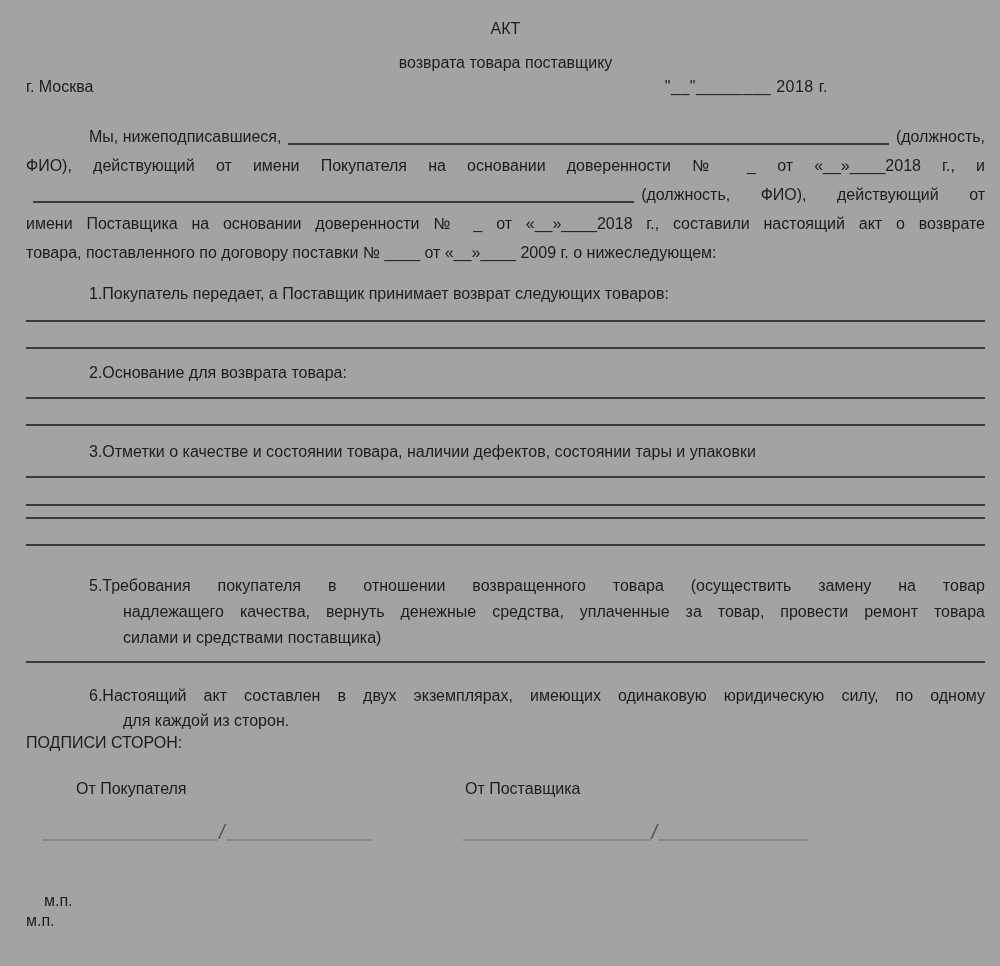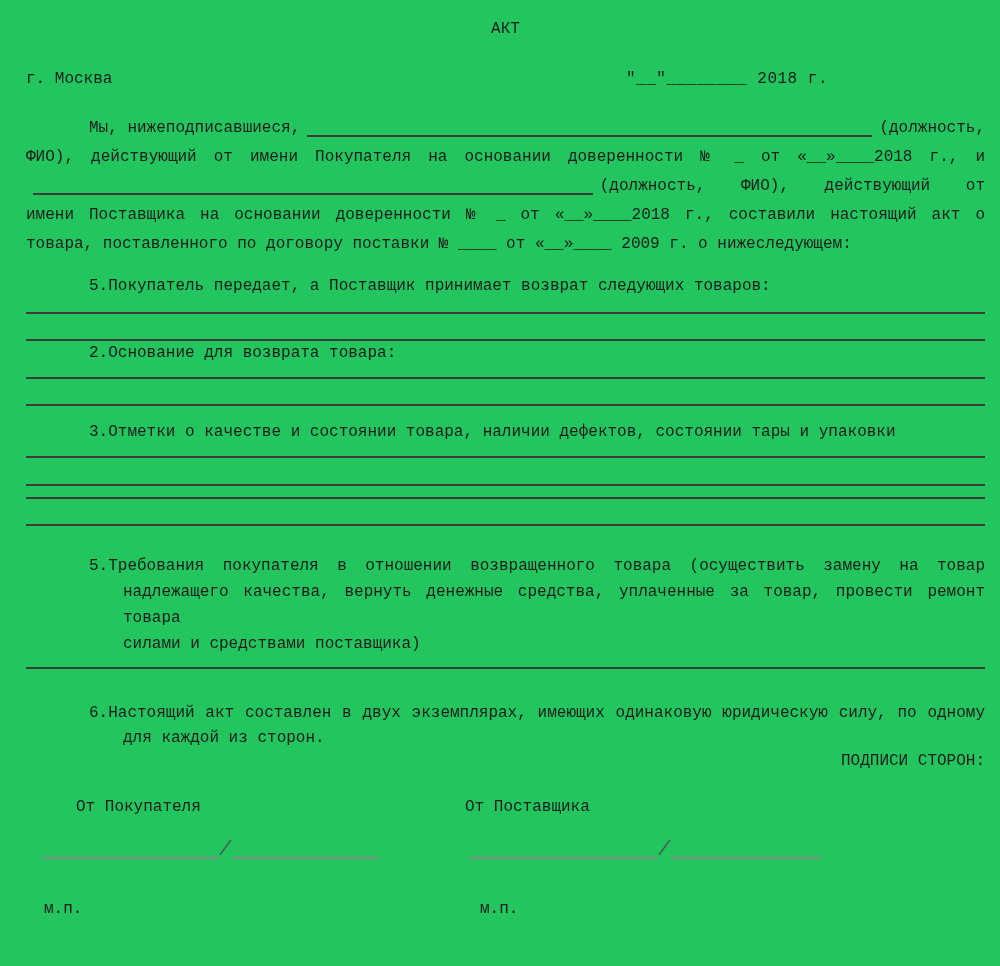--- a/index.html
+++ b/index.html
@@ -2,81 +2,82 @@
 <html><head>
 <meta charset="utf-8">
 <style>
   html, body { margin: 0; padding: 0; background: #ffffff; }
   .page {
     position: relative;
     width: 1000px;
     height: 966px;
     box-sizing: border-box;
     padding: 19px 15px 0 26px;
-    background: #22c55e;
-    font-family: Liberation Mono, monospace;
+    background: #a3a3a3;
+    font-family: Liberation Sans, sans-serif;
     font-size: 16px;
     color: #1d1d1d;
     overflow: hidden;
   }
   .doc-title   { text-align: center; line-height: 20px; }
   .doc-subtitle{ text-align: center; line-height: 20px; margin-top: 14px; }
-  .city-row { display: flex; justify-content: space-between; margin-top: 30px; line-height: 20px; }
+  .city-row { display: flex; justify-content: space-between; margin-top: 4px; line-height: 20px; }
   .city-row .date { margin-right: 157px; letter-spacing: .5px; }
 
   .intro { margin-top: 25px; }
   .intro .line { line-height: 29px; height: 29px; overflow: hidden; }
   .just { text-align: justify; text-align-last: justify; }
   .flexline { display: flex; }
   .ind { width: 63px; flex: 0 0 63px; }
   .blank { flex: 1 1 auto; position: relative; margin: 0 7px; }
   .blank::after { content: ""; position: absolute; left: 0; right: 0; bottom: 6px; border-bottom: 2px solid #3c3c3c; }
   .wspace { word-spacing: 26px; white-space: nowrap; }
 
   .item { line-height: 20px; padding-left: 63px; }
   .i1 { margin-top: 17px; }
-  .i2 { margin-top: 2px; }
+  .i2 { margin-top: 14px; }
   .i3 { margin-top: 16px; }
   .i4 { margin-top: 21px; }
   .i5 { margin-top: 27px; padding-left: 0; }
   .i5 .ln { line-height: 26px; }
-  .i6 { margin-top: 32px; padding-left: 0; }
+  .i6 { margin-top: 20px; padding-left: 0; }
   .i6 .ln { line-height: 25px; }
   .hang1 { padding-left: 63px; }
   .hang2 { padding-left: 97px; }
 
   .rule { height: 0; border-bottom: 2px solid #3c3c3c; }
   .r1 { margin-top: 16px; }
   .r2 { margin-top: 25px; }
   .r3 { margin-top: 14px; }
   .r4 { margin-top: 25px; }
   .r5 { margin-top: 14px; }
   .r6 { margin-top: 26px; }
   .r7 { margin-top: 11px; }
   .r8 { margin-top: 25px; }
   .r9 { margin-top: 10px; }
 
-  .sig-heading { text-align: right; line-height: 20px; margin-top: 0; }
+  .sig-heading { text-align: left; line-height: 20px; margin-top: 0; }
   .labels { display: flex; margin-top: 26px; line-height: 20px; }
   .labels .a { margin-left: 50px; width: 389px; box-sizing: border-box; }
   .sig-row { display: flex; align-items: flex-end; margin-top: 18px; margin-left: 16px; height: 24px; }
   .sig-seg { border-bottom: 2px solid #8a8a8a; height: 24px; }
   .sig-seg.b1a { width: 176px; } .sig-seg.b1b { width: 146px; }
   .sig-seg.s2a { width: 188px; } .sig-seg.s2b { width: 150px; }
   .sig-gap { width: 91px; }
   .slash { font-size: 20px; color: #4a5561; line-height: 1; margin-bottom: -1px; padding: 0 1px; font-style: italic; }
-  .seal-row { display: flex; margin-top: 40px; line-height: 20px; }
+  .seal-row { display: flex; margin-top: 50px; line-height: 20px; flex-direction: column; }
   .seal-row .a { margin-left: 18px; width: 436px; box-sizing: border-box; }
 </style>
 </head>
 <body>
 
 <div class="page">
 
   <div class="doc-title">АКТ</div>
+  <div class="doc-subtitle">возврата товара поставщику</div>
 
   <div class="city-row">
     <span>г. Москва</span>
     <span class="date">"__"________ 2018 г.</span>
   </div>
 
   <div class="intro">
     <div class="line flexline">
       <span class="ind"></span>
         <span>Мы, нижеподписавшиеся,</span>
@@ -85,21 +86,21 @@
     </div>
     <div class="line just">ФИО), действующий от имени Покупателя на основании доверенности № _ от «__»____2018 г., и</div>
     <div class="line flexline">
       <span class="blank"></span>
         <span class="wspace">(должность, ФИО), действующий от</span>
     </div>
     <div class="line just">имени Поставщика на основании доверенности № _ от «__»____2018 г., составили настоящий акт о возврате</div>
     <div class="line">товара, поставленного по договору поставки № ____ от «__»____ 2009 г. о нижеследующем:</div>
   </div>
 
-  <div class="item i1">5.Покупатель передает, а Поставщик принимает возврат следующих товаров:</div>
+  <div class="item i1">1.Покупатель передает, а Поставщик принимает возврат следующих товаров:</div>
   <div class="rule r1"></div>
   <div class="rule r2"></div>
 
   <div class="item i2">2.Основание для возврата товара:</div>
   <div class="rule r3"></div>
   <div class="rule r4"></div>
 
   <div class="item i3">3.Отметки о качестве и состоянии товара, наличии дефектов, состоянии тары и упаковки</div>
   <div class="rule r5"></div>
   <div class="rule r6"></div>

